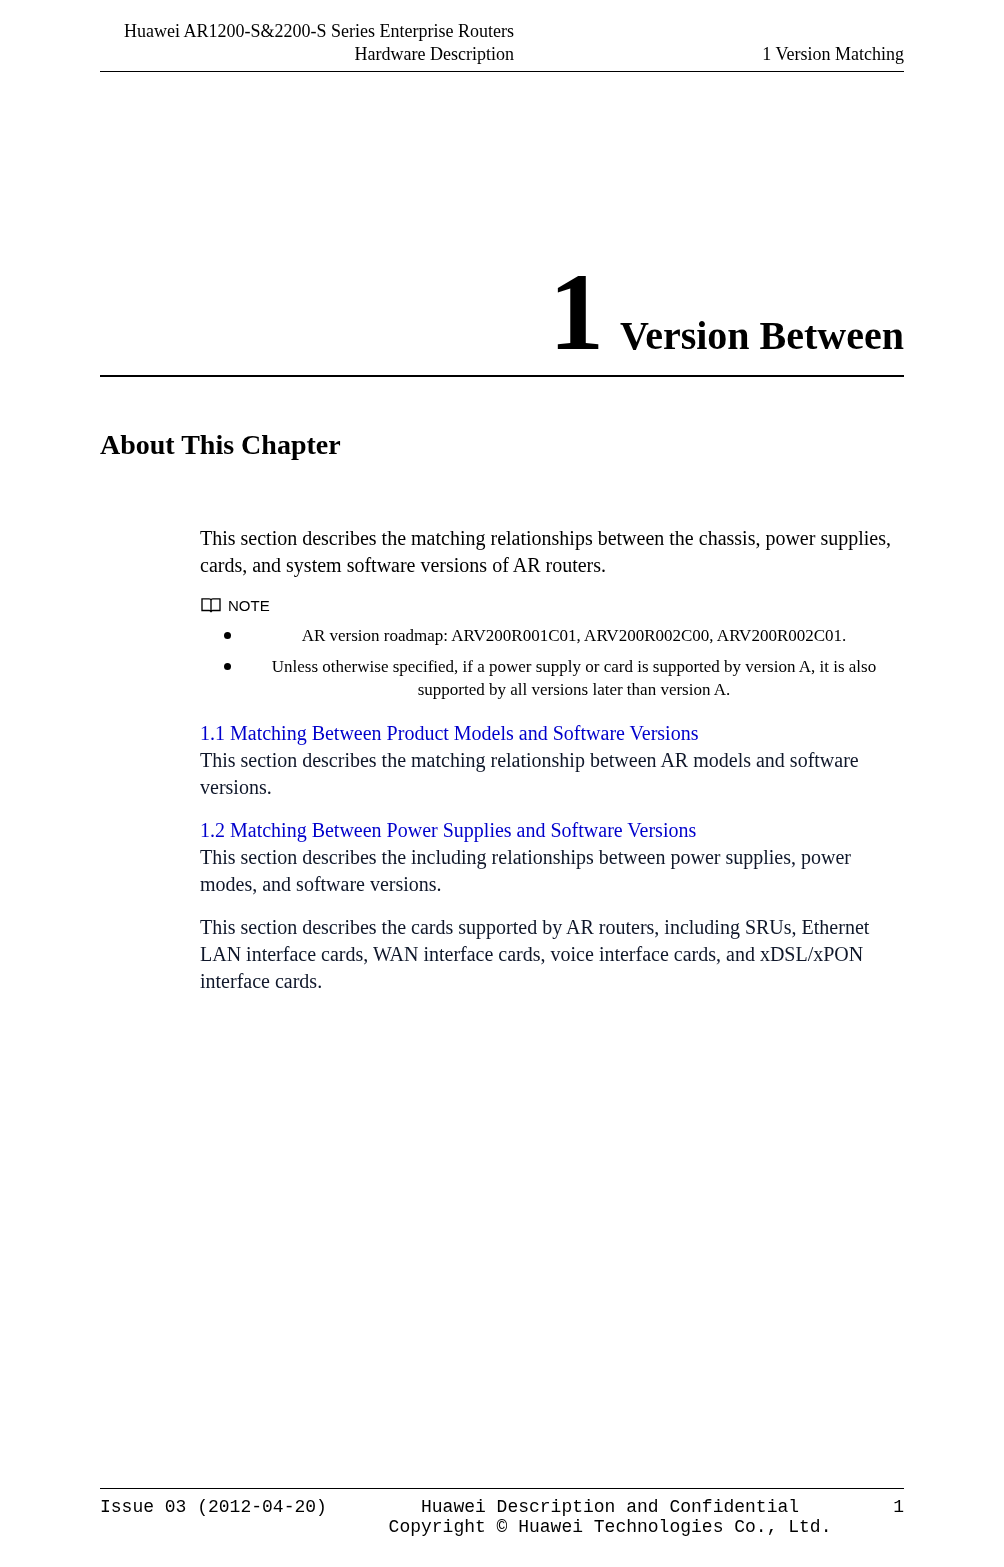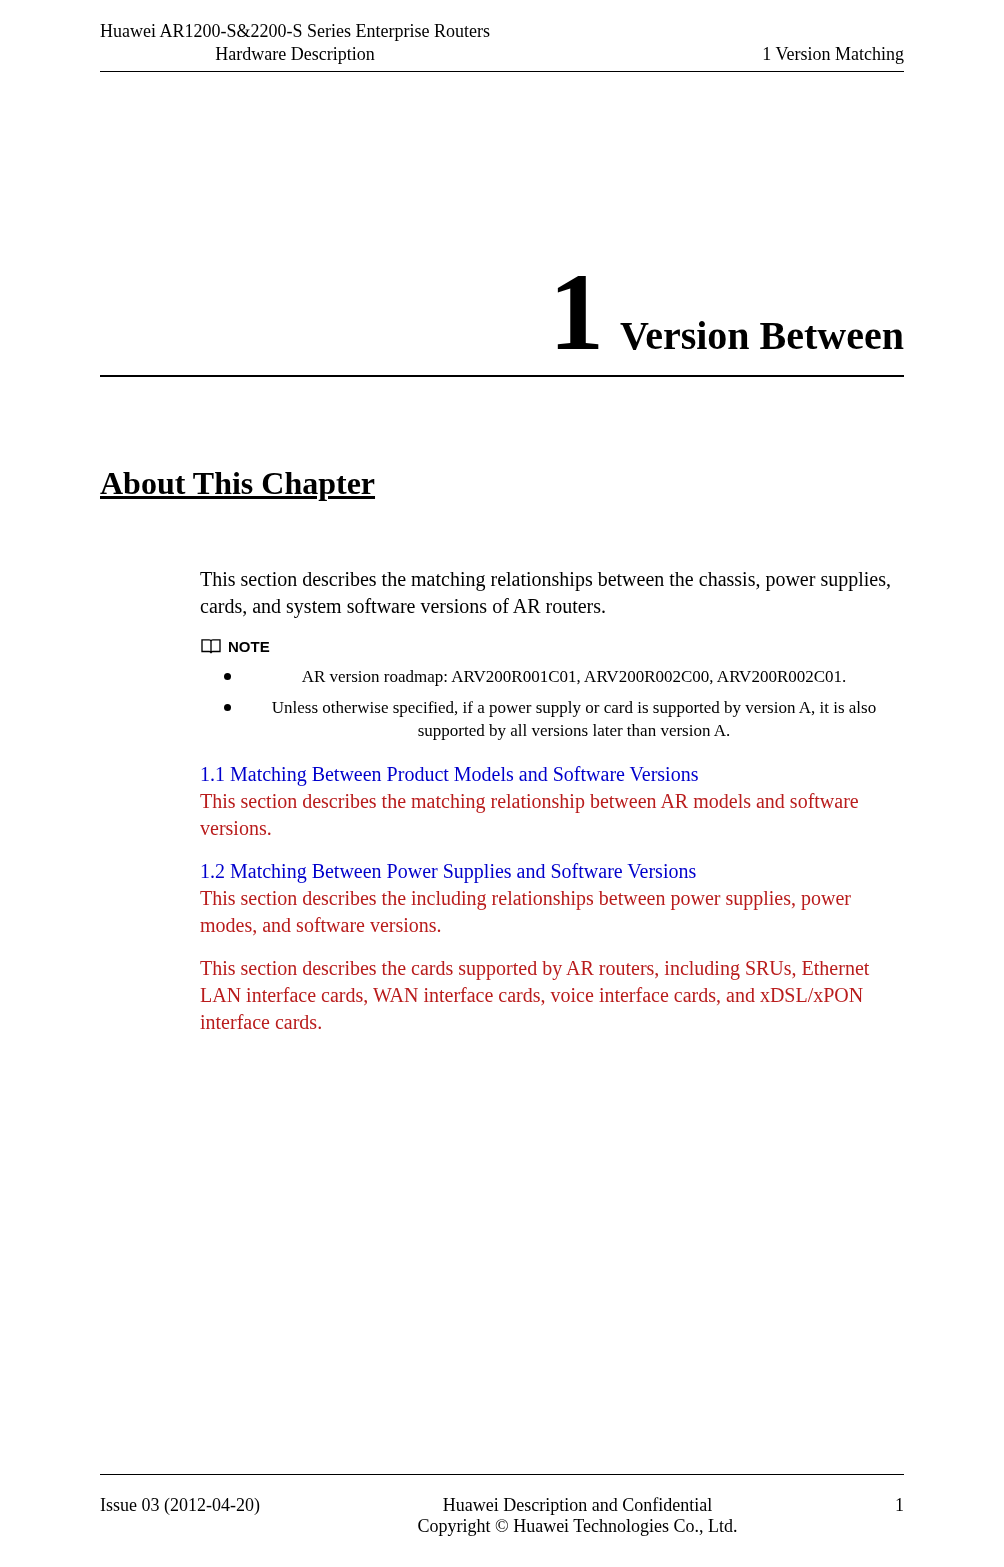--- a/index.html
+++ b/index.html
@@ -24,21 +24,22 @@
     .header {
       display: flex;
       justify-content: space-between;
       align-items: flex-start;
       font-size: 18px;
       line-height: 1.3;
       padding-bottom: 4px;
       border-bottom: 1px solid #000000;
     }
     .header-left {
-      text-align: center;
+      text-align: right;
+      margin-left: 24px;
     }
     .header-right {
       text-align: right;
       align-self: flex-end;
     }
     .chapter-heading-wrap {
       margin-top: 185px;
       text-align: right;
       border-bottom: 2px solid #000000;
       padding-bottom: 8px;
@@ -51,25 +52,24 @@
       line-height: 1;
     }
     .chapter-title {
       font-size: 40px;
       font-weight: bold;
       display: inline-block;
       vertical-align: baseline;
       margin-left: 12px;
     }
     .section-heading {
-      font-size: 32px;
+      font-size: 28px;
       font-weight: bold;
-      margin-top: 88px;
+      margin-top: 52px;
       margin-bottom: 48px;
-      text-decoration: underline;
     }
     .content-block {
       padding-left: 100px;
       margin-top: 16px;
     }
     .intro-para {
       font-size: 20px;
       line-height: 1.35;
       margin-bottom: 18px;
     }
@@ -83,21 +83,21 @@
       width: 22px;
       height: 18px;
       display: inline-block;
     }
     .note-icon svg {
       width: 100%;
       height: 100%;
     }
     .note-label {
       font-family: Arial, Helvetica, sans-serif;
-      font-weight: bold;
+      font-weight: normal;
       font-size: 15px;
     }
     .note-list {
       list-style: none;
       padding-left: 24px;
       margin-bottom: 18px;
     }
     .note-list li {
       font-size: 17px;
       line-height: 1.35;
@@ -122,33 +122,34 @@
     .toc-link {
       color: #0000cc;
       font-size: 20px;
       line-height: 1.35;
       text-decoration: none;
       cursor: pointer;
     }
     .toc-desc {
       font-size: 20px;
       line-height: 1.35;
-      color: #b91c1c;
+      color: #0f172a;
     }
     .footer {
       position: absolute;
       bottom: 30px;
       left: 100px;
       right: 100px;
       border-top: 1px solid #000000;
-      padding-top: 20px;
+      padding-top: 8px;
       display: flex;
       justify-content: space-between;
       align-items: flex-start;
       font-size: 18px;
+      font-family: Liberation Mono, monospace;
     }
     .footer-left {
       text-align: left;
     }
     .footer-center {
       text-align: center;
       flex: 1;
     }
     .footer-right {
       text-align: right;

